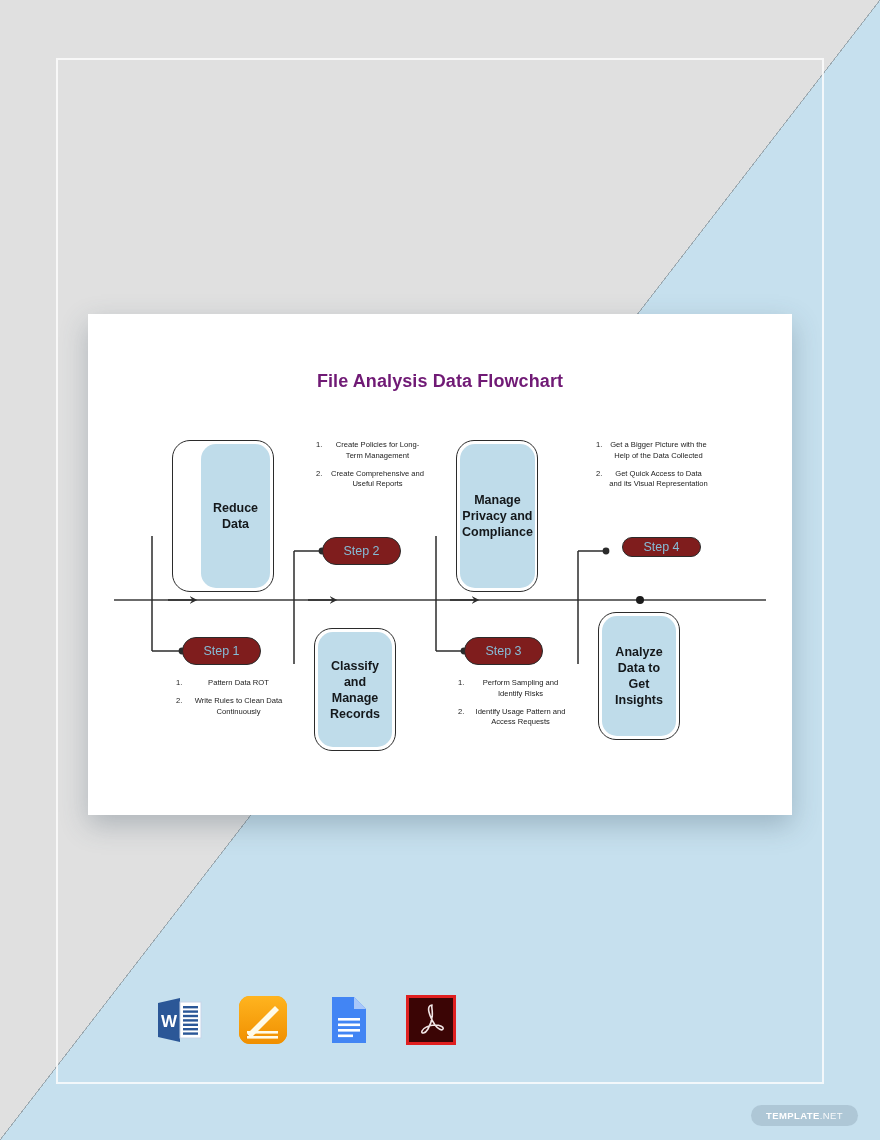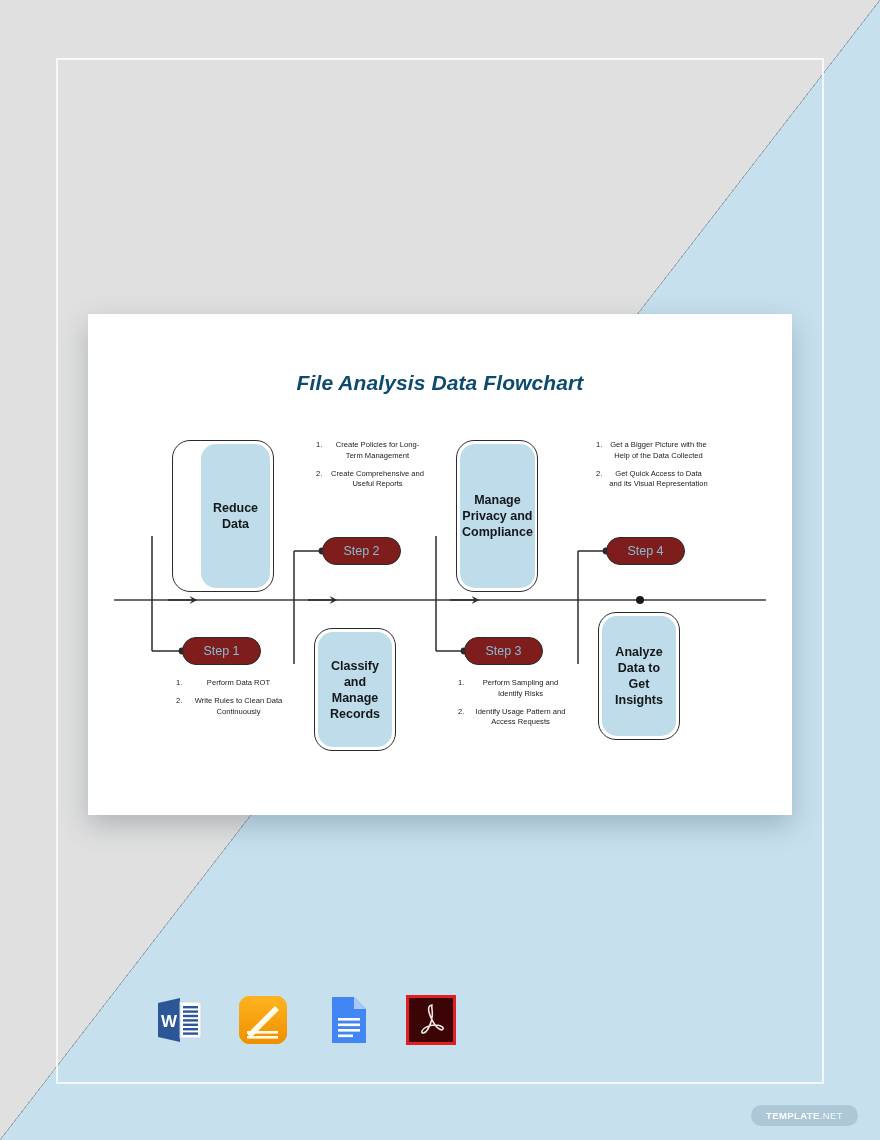--- a/index.html
+++ b/index.html
@@ -56,25 +56,24 @@
     background: #ffffff;
     box-shadow: 0 10px 26px rgba(60,80,95,0.30);
   }
 
   #page-title {
     position: absolute;
     left: 0;
     top: 57px;
     width: 100%;
     text-align: center;
-    font-size: 21px;
+    font-size: 18px;
     font-weight: bold;
-    color: #0c4a6e;
+    color: #701a75;
     letter-spacing: 0.1px;
-    font-style: italic;
   }
 
   
   #flow {
     position: absolute;
     left: 0;
     top: 0;
     width: 704px;
     height: 501px;
   }
@@ -235,26 +234,26 @@
     <div class="node-card" style="left:510px; top:298px; width:82px; height:128px;">
       <div class="node-fill">Analyze<br>Data to<br>Get<br>Insights</div>
     </div>
 
     <div class="step-pill" style="left:94px; top:323px; width:79px; height:28px;">Step 1</div>
 
     <div class="step-pill" style="left:234px; top:223px; width:79px; height:28px;">Step 2</div>
 
     <div class="step-pill" style="left:376px; top:323px; width:79px; height:28px;text-align:right;">Step 3</div>
 
-    <div class="step-pill" style="left:518px; top:223px; width:79px; height:28px;">Step 4</div>
+    <div class="step-pill" style="left:534px; top:223px; width:79px; height:20px;">Step 4</div>
 
     <div class="bullet-list" style="left:88px; top:364px; width:112px;">
       <div class="li">
         <span class="num">1.</span>
-        <span class="txt">Perform Data ROT</span>
+        <span class="txt">Pattern Data ROT</span>
       </div>
       <div class="li">
         <span class="num">2.</span>
         <span class="txt">Write Rules to Clean Data Continuously</span>
       </div>
     </div>
 
     <div class="bullet-list" style="left:228px; top:126px; width:110px;">
       <div class="li">
         <span class="num">1.</span>

